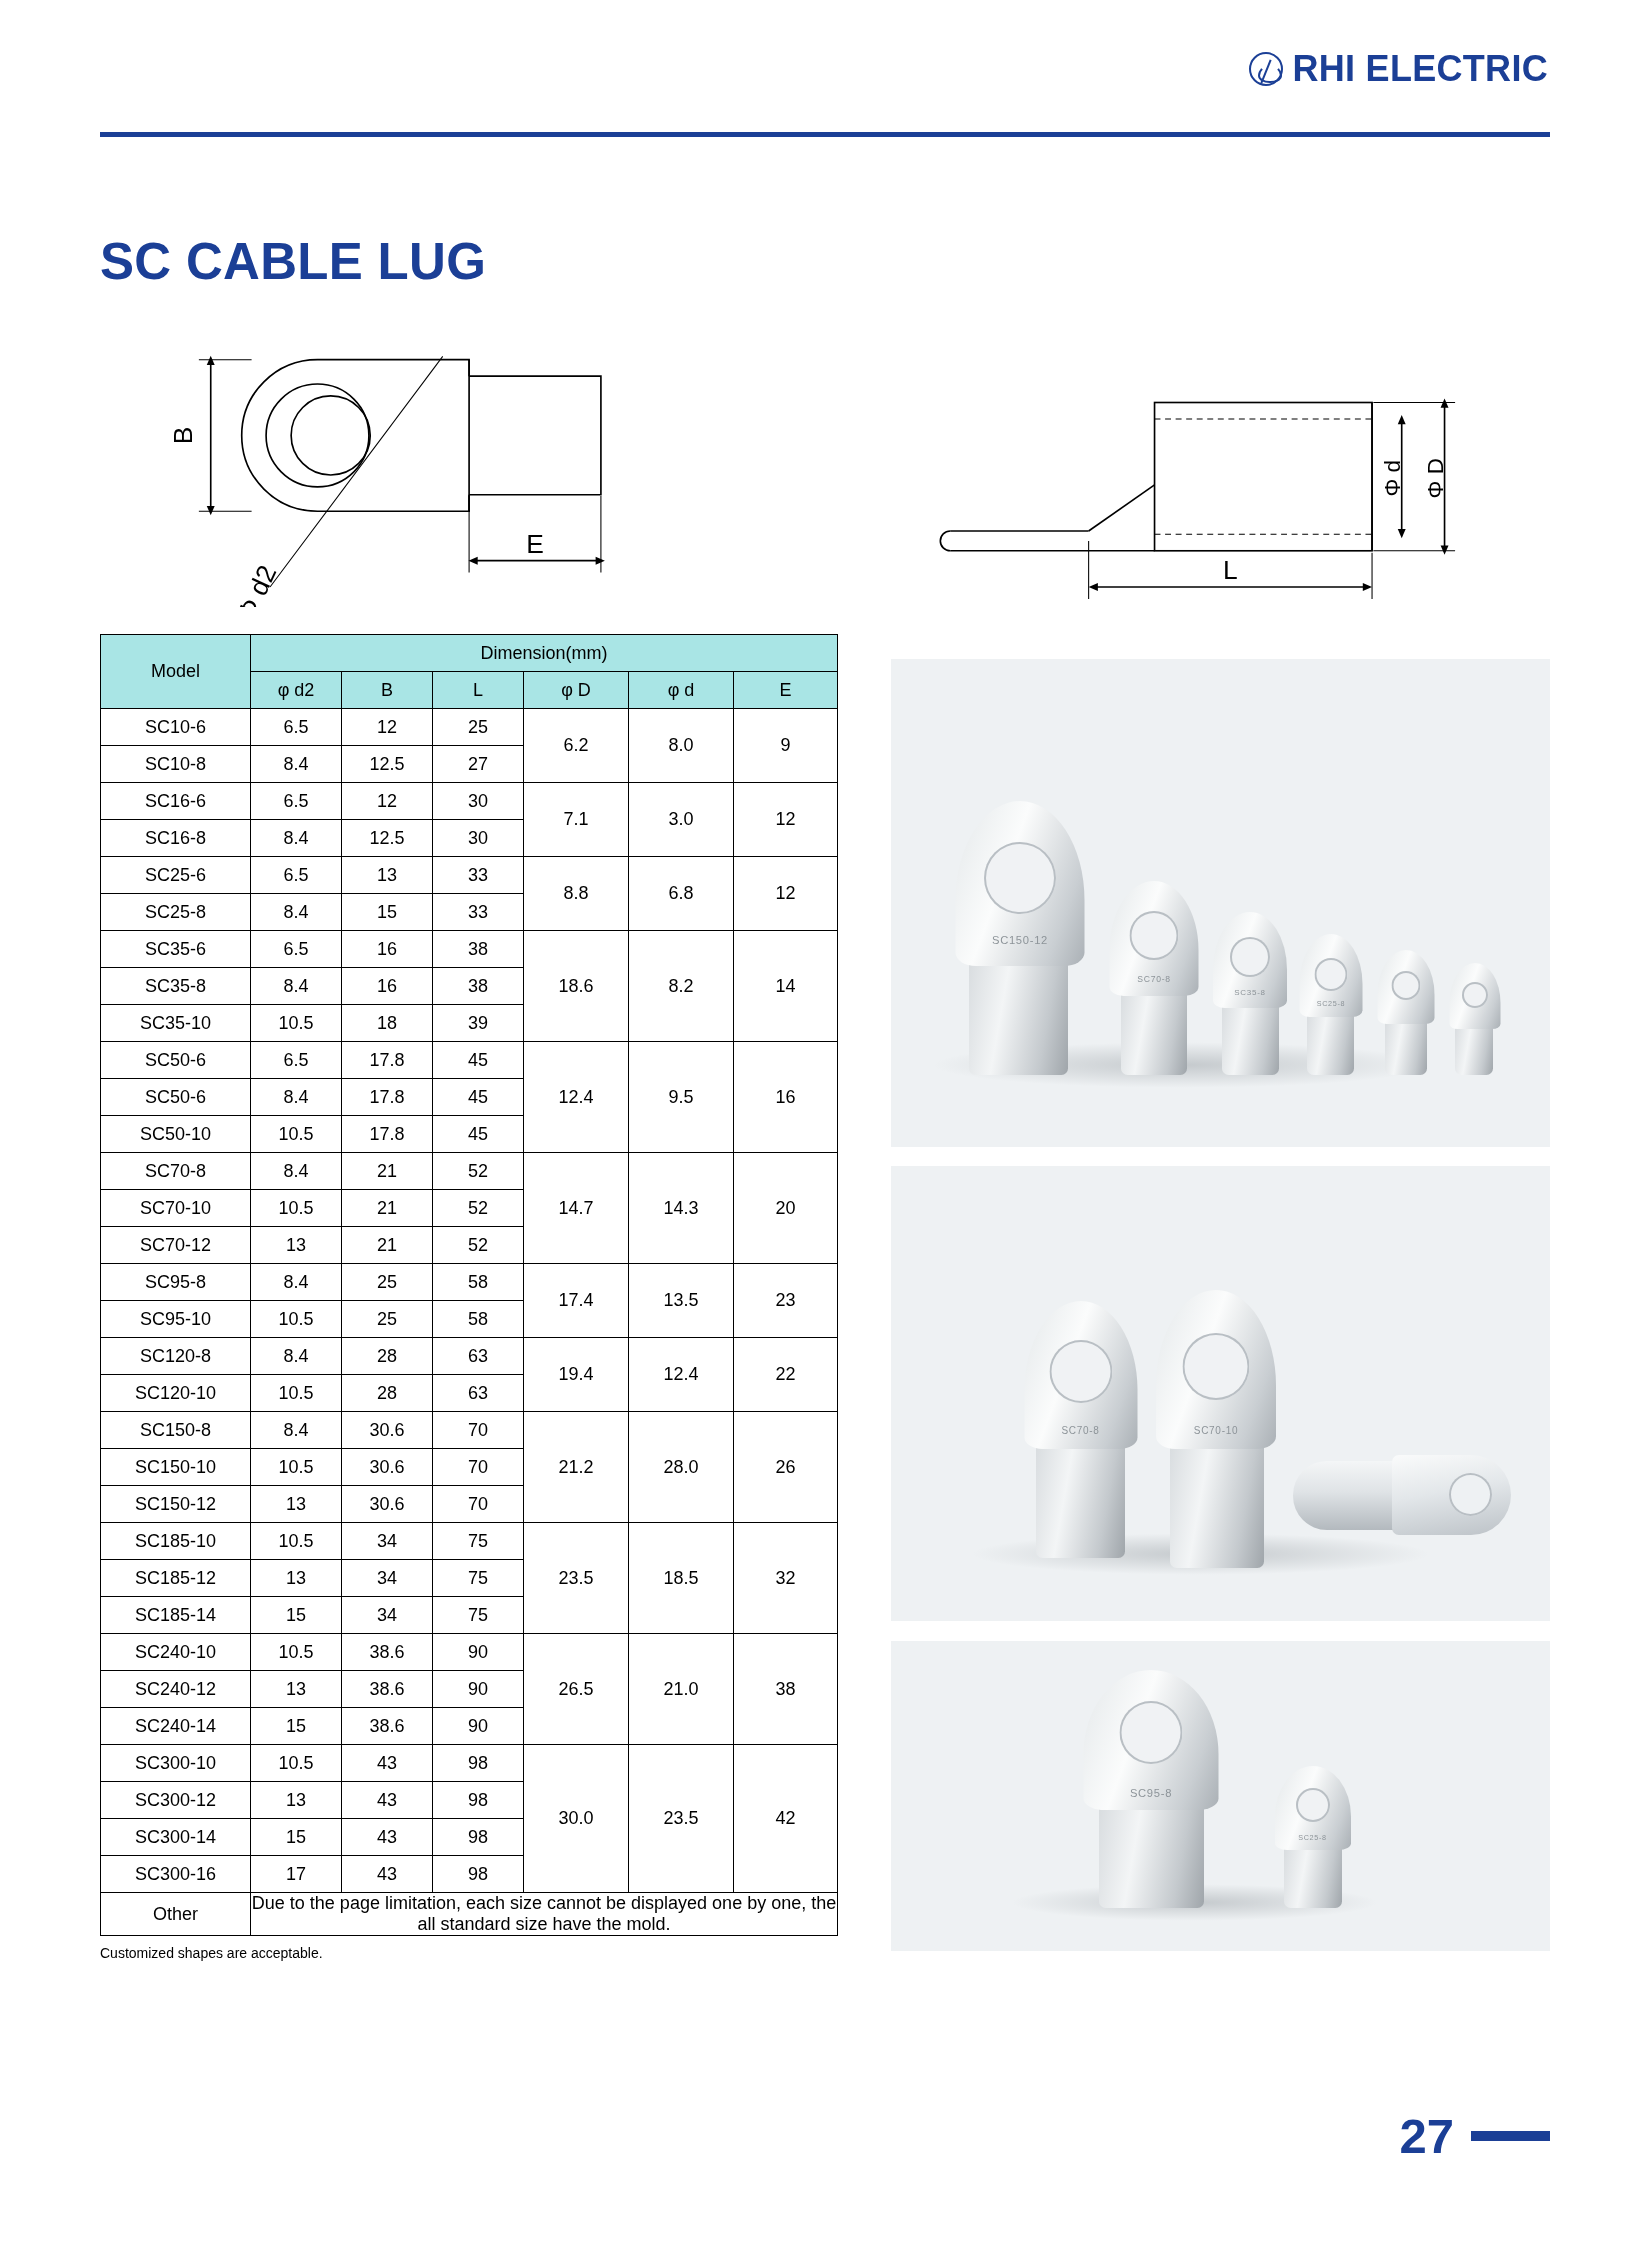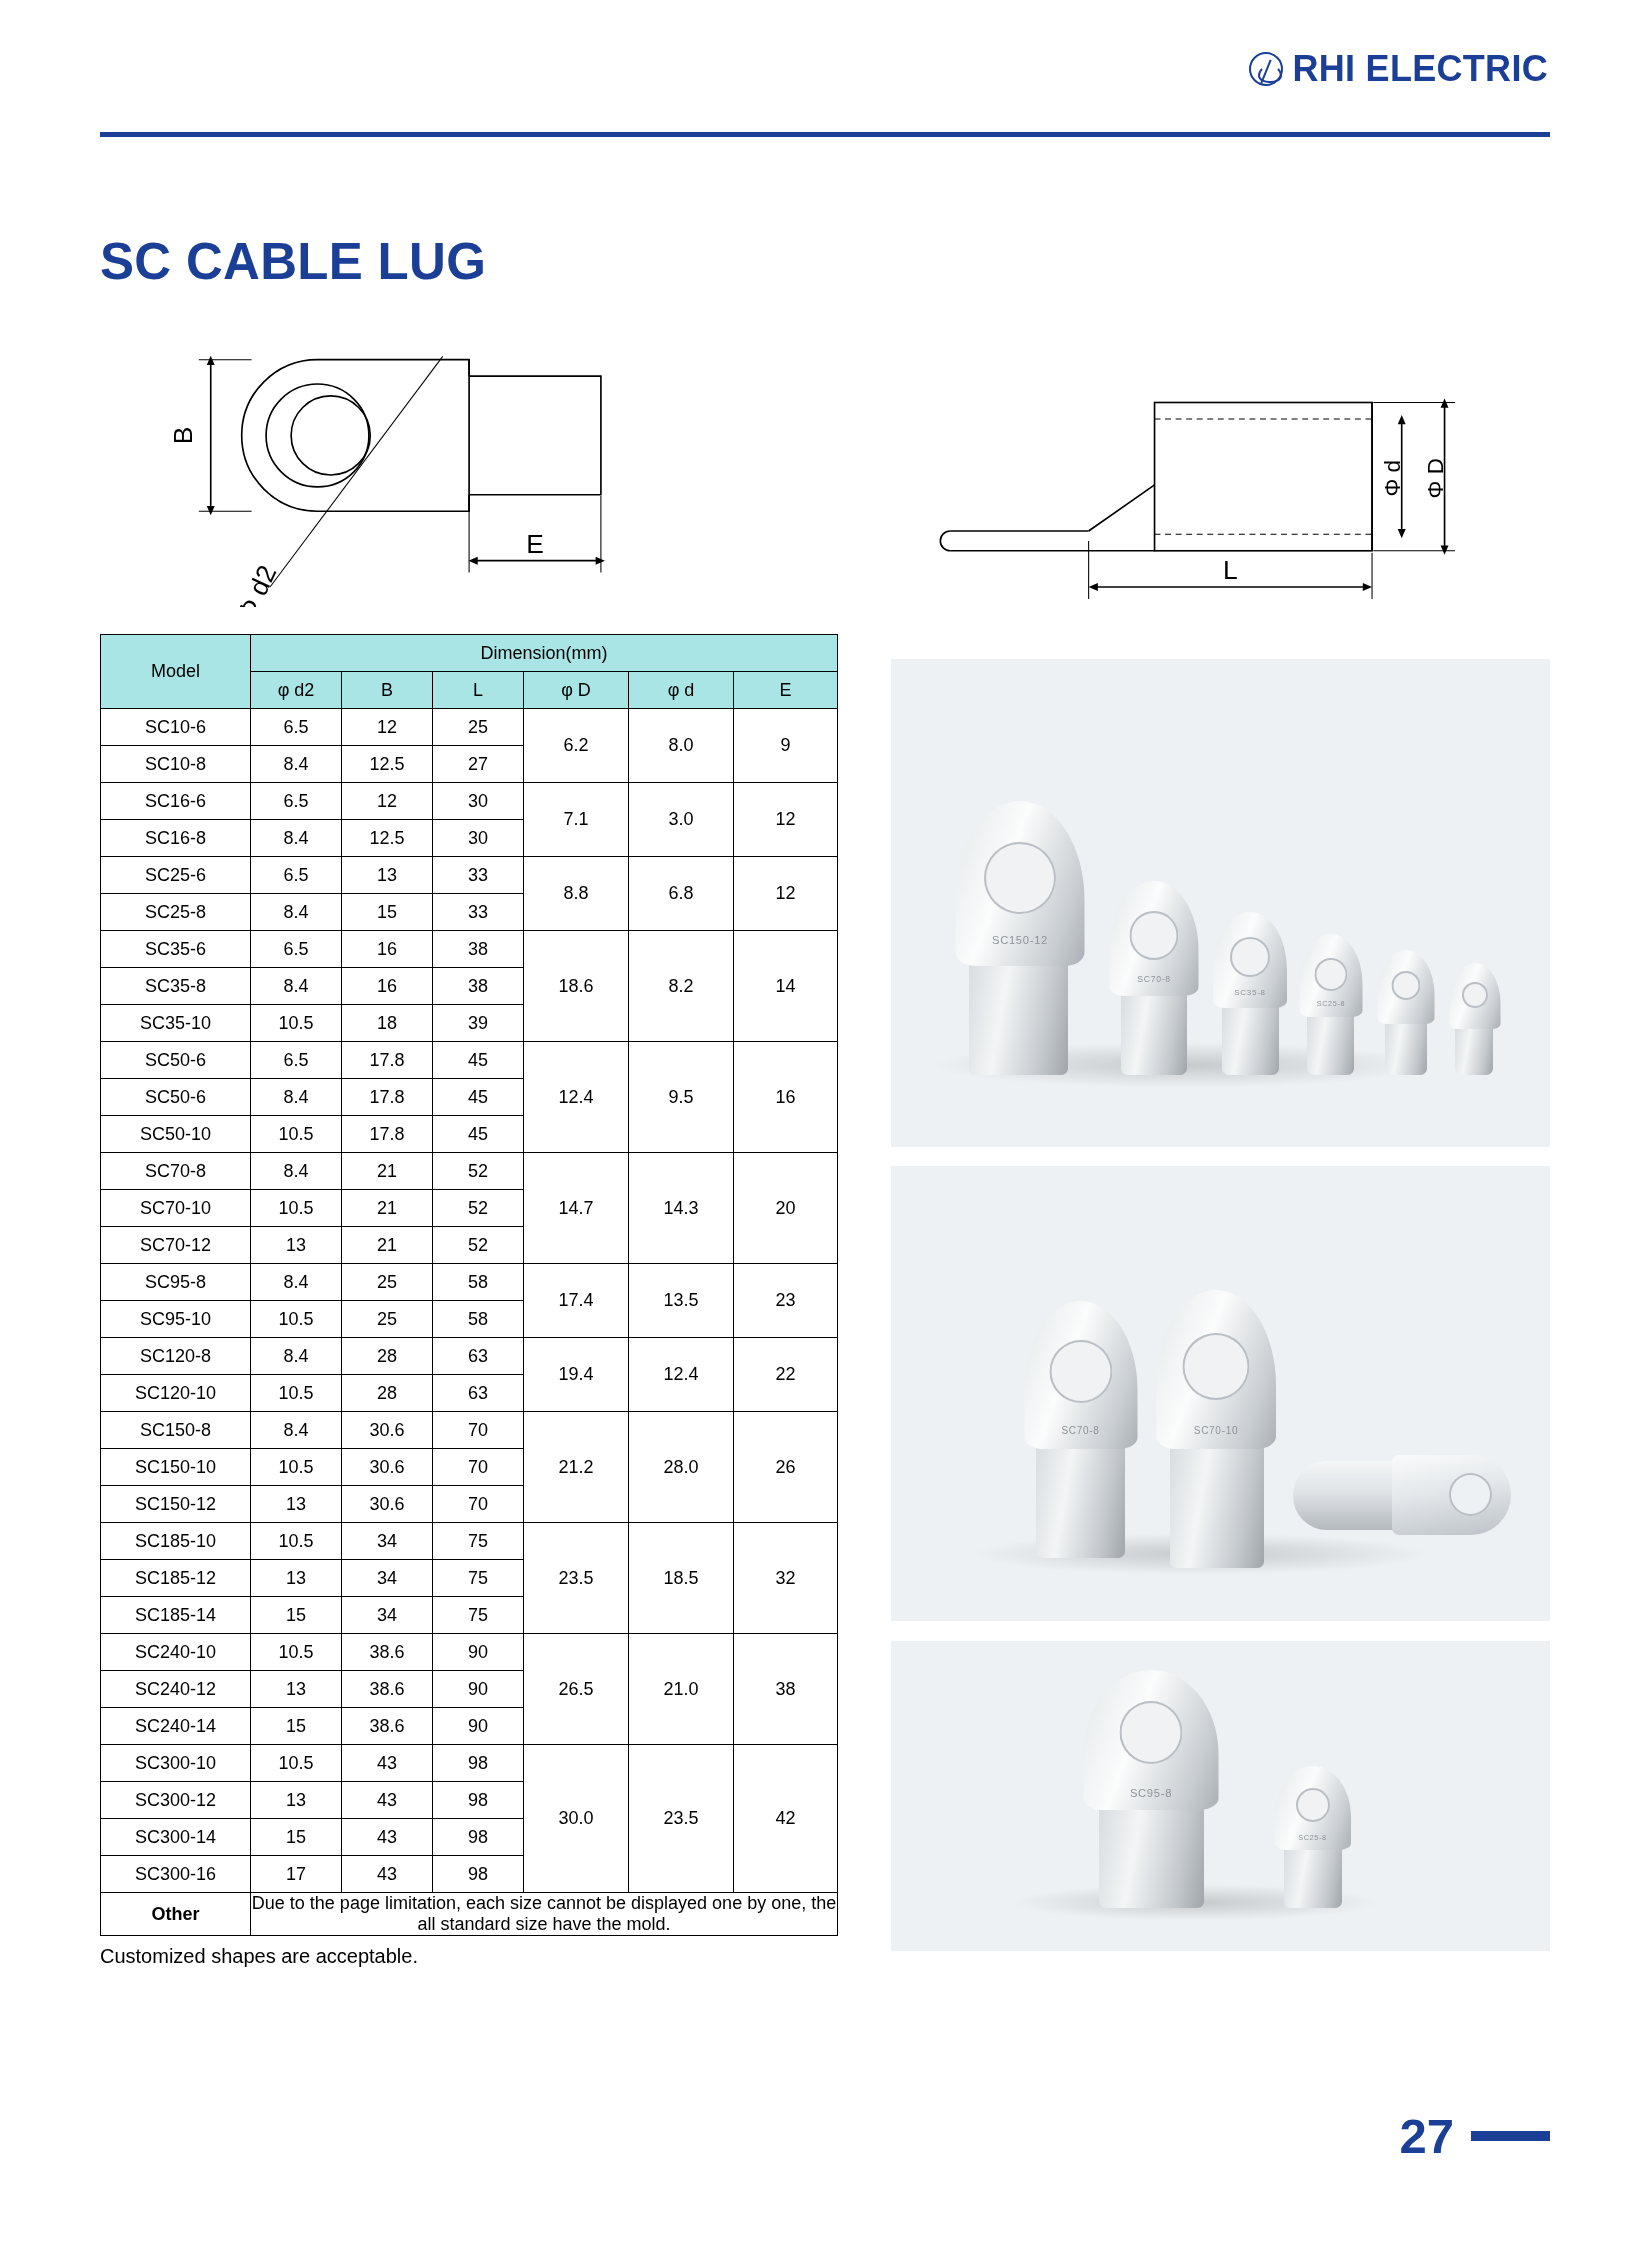--- a/index.html
+++ b/index.html
@@ -117,28 +117,28 @@
     font-weight: 400;
   }
   .col-model { width: 150px; }
   .col-d2 { width: 91px; }
   .col-b { width: 91px; }
   .col-l { width: 91px; }
   .col-D { width: 105px; }
   .col-d { width: 105px; }
   .col-E { width: 104px; }
   td.model { font-size: 19px; }
-  td.other-label { font-weight: 700; font-size: 19px; margin-top: 40px; }
+  td.other-label { font-weight: 400; font-size: 19px; margin-top: 40px; }
   td.other-note {
     font-size: 12.5px;
     padding: 0 6.6px;
   }
   .note-under {
     margin-top: 9.2px;
-    font-size: 20px;
+    font-size: 14px;
     color: #000;
   }
 
   
   .photo {
     position: absolute;
     left: 891px;
     width: 659px;
     background: #eef1f3;
     overflow: hidden;

